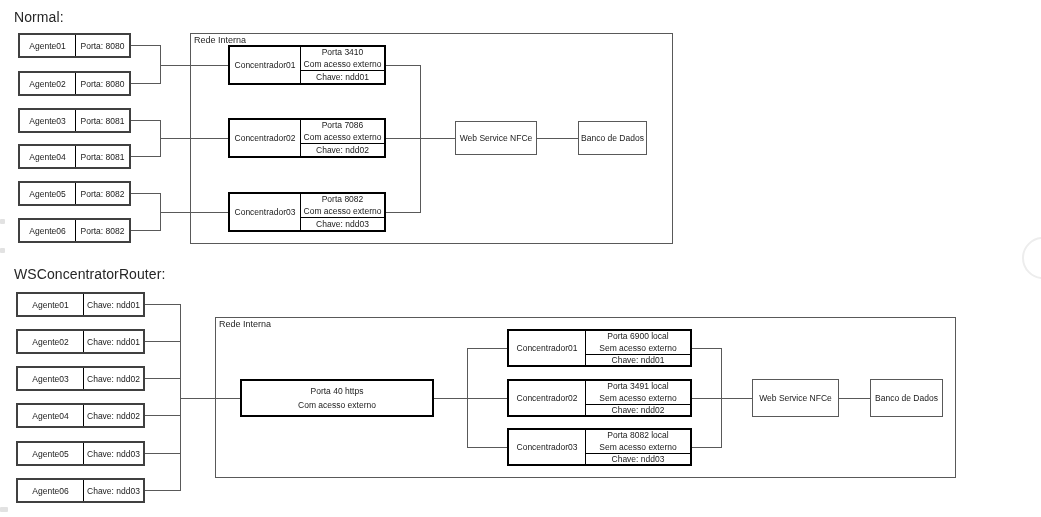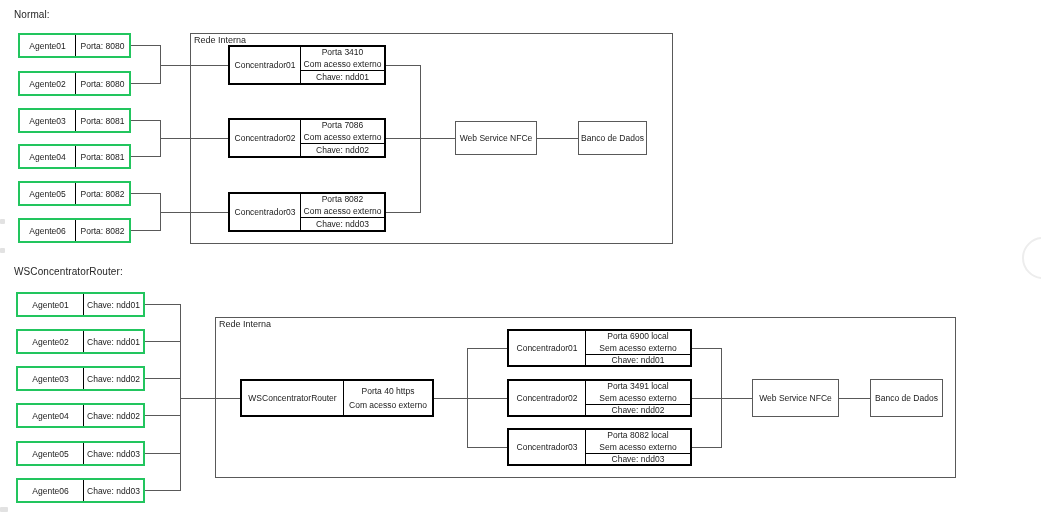--- a/index.html
+++ b/index.html
@@ -1,24 +1,24 @@
 <!DOCTYPE html>
 <html><head>
 <meta charset="utf-8">
 <style>
   html,body{margin:0;padding:0;}
   body{
     width:1041px;height:517px;background:#ffffff;position:relative;overflow:hidden;
     font-family:"Liberation Sans",sans-serif;color:#1f1f1f;
     -webkit-font-smoothing:antialiased;
   }
-  .sec-title{position:absolute;font-size:10px;color:#262626;letter-spacing:.1px;}
+  .sec-title{position:absolute;font-size:14px;color:#262626;letter-spacing:.1px;}
   .rede{position:absolute;border:1px solid #595959;background:transparent;box-sizing:border-box;}
   .rede-label{position:absolute;font-size:9px;color:#262626;background:#fff;padding:0 2px 0 1px;text-align:center;}
-  .agent{position:absolute;border:2px solid #22c55e;background:#fff;display:flex;box-sizing:border-box;font-size:8.5px;color:#1a1a1a;}
+  .agent{position:absolute;border:2px solid #404040;background:#fff;display:flex;box-sizing:border-box;font-size:8.5px;color:#1a1a1a;}
   .agent .cell{display:flex;align-items:center;justify-content:center;white-space:nowrap;}
   .agent .name{border-right:1.5px solid #000;flex:0 0 auto;}
   .agent .info{flex:1;}
   .conc{position:absolute;border:2px solid #000;background:#fff;display:flex;box-sizing:border-box;font-size:8.5px;color:#1a1a1a;}
   .conc .name{display:flex;align-items:center;justify-content:center;border-right:1.5px solid #000;flex:0 0 auto;white-space:nowrap;}
   .conc .rcol{flex:1;display:flex;flex-direction:column;}
   .conc .upper{flex:1;display:flex;flex-direction:column;align-items:center;justify-content:center;line-height:11.5px;white-space:nowrap;}
   .conc .upper2{flex:1;display:flex;flex-direction:column;align-items:center;justify-content:space-evenly;white-space:nowrap;}
   .conc .chave{height:13px;border-top:1.5px solid #000;display:flex;align-items:center;justify-content:center;white-space:nowrap;}
   .thinbox{position:absolute;border:1px solid #595959;background:#fff;box-sizing:border-box;display:flex;align-items:center;justify-content:center;font-size:8.5px;color:#1a1a1a;white-space:nowrap;}
@@ -136,21 +136,20 @@
 </div>
 <div class="agent" style="left:16px;top:478px;width:129px;height:25px;">
   <div class="cell name" style="width:65px;">Agente06</div>
   <div class="cell info">Chave: ndd03</div>
 </div>
 
 <div class="rede" style="left:215px;top:317px;width:741px;height:161px;"></div>
 <div class="rede-label" style="left:218px;top:319px;">Rede Interna</div>
 
 <div class="conc" style="left:240px;top:379px;width:194px;height:38px;">
-  <div class="name" style="width:101px;">WSConcentratorRouter</div>
   <div class="rcol">
     <div class="upper2">
       <span>Porta 40 https</span>
       <span>Com acesso externo</span>
     </div>
   </div>
 </div>
 
 <div class="conc" style="left:507px;top:329px;width:185px;height:38px;">
   <div class="name" style="width:76px;">Concentrador01</div>

